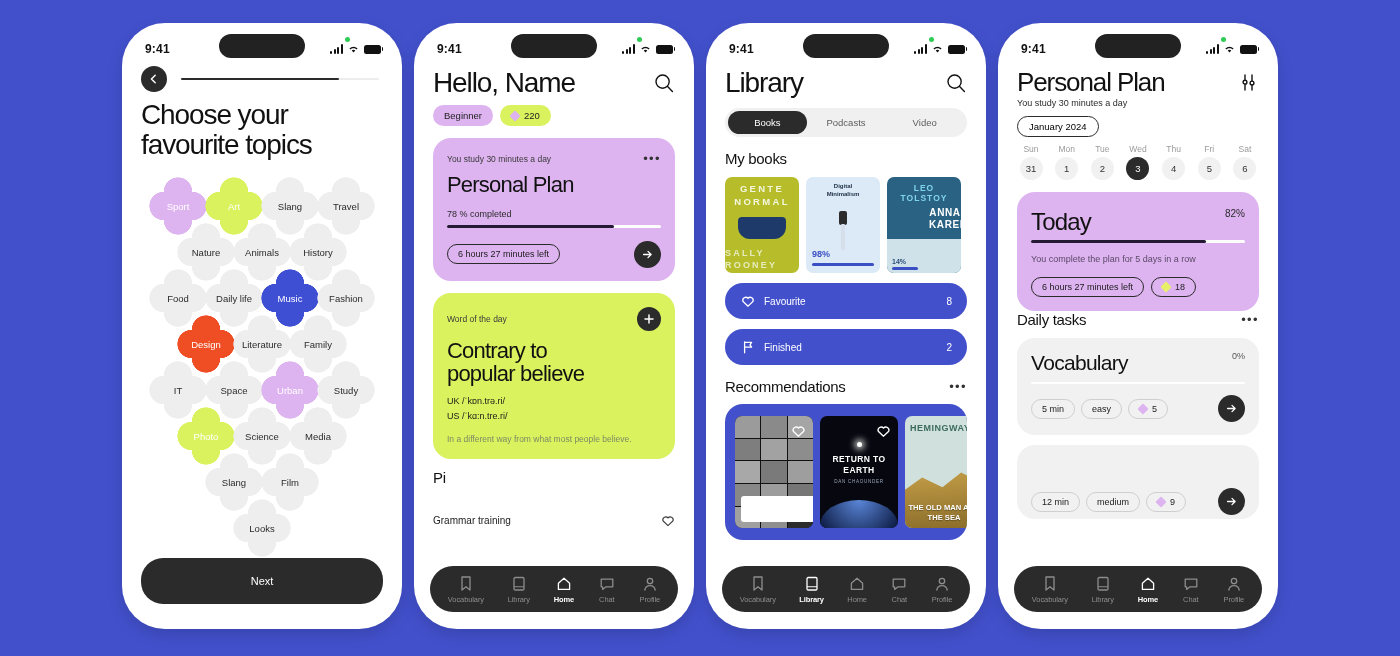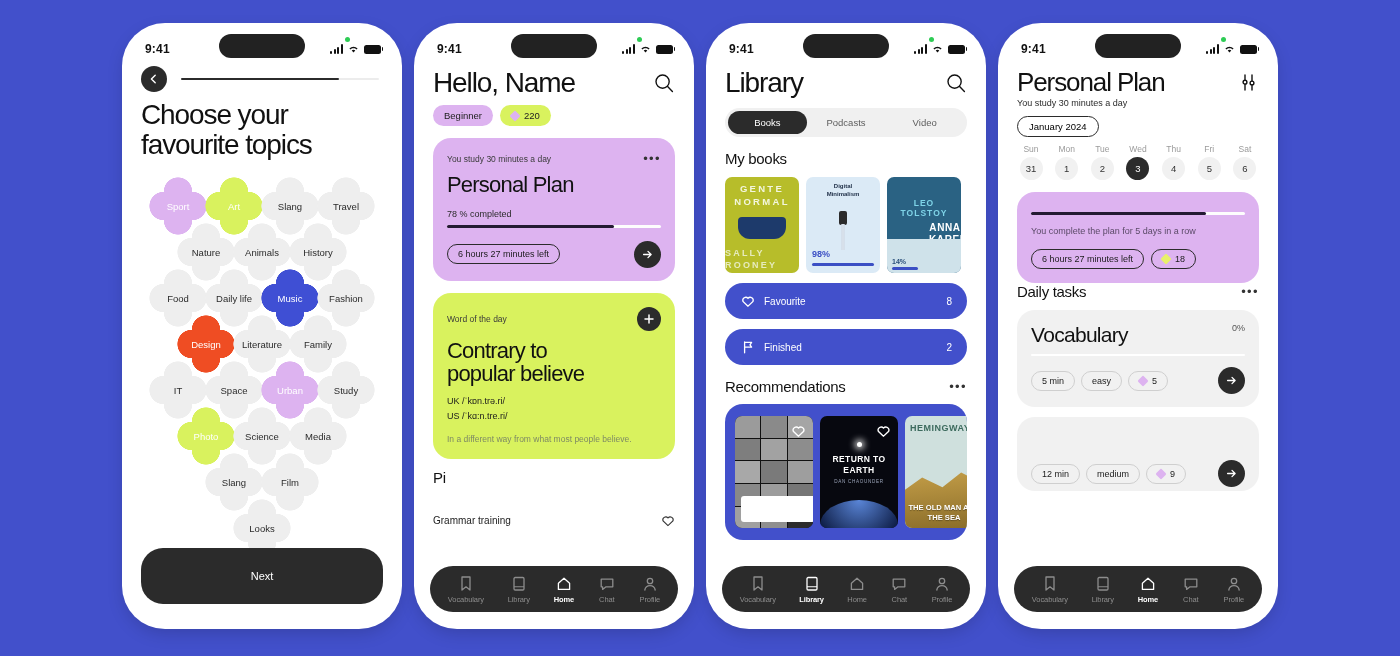--- a/index.html
+++ b/index.html
@@ -99,21 +99,21 @@
                   radial-gradient(circle at 50% 50%, #000 34%, transparent 35%);
     mask: radial-gradient(circle at 50% 26%, #000 26%, transparent 27%),
           radial-gradient(circle at 74% 50%, #000 26%, transparent 27%),
           radial-gradient(circle at 50% 74%, #000 26%, transparent 27%),
           radial-gradient(circle at 26% 50%, #000 26%, transparent 27%),
           radial-gradient(circle at 50% 50%, #000 34%, transparent 35%);
     -webkit-mask-composite: source-over; mask-composite: add;
   }
   .bub.on { color: #ffffff; }
   .next-btn {
-    position: absolute; left: 16px; right: 16px; bottom: 22px; height: 56px;
+    position: absolute; left: 16px; right: 16px; bottom: 22px; height: 46px;
     background: #2b2b2b; color: #fff; border-radius: 22px; border: none;
     font-size: 11px; font-family: inherit; display: flex; align-items: center; justify-content: center;
   }
 
   
   .row-between { display: flex; align-items: center; justify-content: space-between; }
   .chips { display: flex; gap: 7px; margin-top: 7px; }
   .chip { border-radius: 20px; padding: 5px 11px; font-size: 9.5px; color: #222; display:inline-flex; align-items:center; gap:5px; }
   .card { border-radius: 18px; padding: 14px 14px 13px; margin-top: 12px; }
   .card .kicker { font-size: 8.5px; color: #3a3a3a; }
@@ -453,21 +453,21 @@
               <div style="position:absolute;left:13px;top:40px;width:48px;height:22px;background:#1d3a6b;border-radius:4px 4px 12px 12px;"></div>
             </div>
             <div class="cover" style="background: rgb(219, 234, 246);">
               <div style="color:#22324a;font-size:6px;text-align:center;padding:6px 4px 0;line-height:1.3;font-weight:600;">Digital<br>Minimalism</div>
               <div style="position:absolute;left:50%;top:34px;transform:translateX(-50%);width:8px;height:14px;background:#2b2b2b;border-radius:2px;"></div>
               <div style="position:absolute;left:50%;top:47px;transform:translateX(-50%);width:3px;height:26px;background:#e9eef5;border-left:1px solid #c6d2e0;border-right:1px solid #c6d2e0;"></div>
               <div style="position:absolute;left:6px;bottom:14px;color:#3b4fc4;font-size:9px;font-weight:700;">98%</div>
               <div style="position:absolute;left:6px;right:6px;bottom:7px;height:3px;background:#3b4fc4;border-radius:2px;"></div>
             </div>
             <div class="cover" style="background: rgb(42, 98, 131);">
-              <div style="color:#7fd4e8;font-size:8.5px;font-weight:700;letter-spacing:1px;text-align:center;padding:21px 2px 0;">LEO<br>TOLSTOY</div>
+              <div style="color:#7fd4e8;font-size:8.5px;font-weight:700;letter-spacing:1px;text-align:center;padding:6px 2px 0;">LEO<br>TOLSTOY</div>
               <div style="color:#fff;font-size:10px;font-weight:800;letter-spacing:.6px;text-align:center;margin-top:4px;line-height:1.15;margin-left:42px;">ANNA<br>KARENINA</div>
               <div style="position:absolute;left:0;right:0;bottom:0;height:34px;background:#cfe2ea;"></div>
               <div style="position:absolute;left:5px;bottom:8px;color:#2a4f7a;font-size:7px;font-weight:700;">14%</div>
               <div style="position:absolute;left:5px;width:26px;bottom:3px;height:3px;background:#3b4fc4;border-radius:2px;"></div>
             </div>
           </div>
 
       <div id="lib-rows">
             <div class="bigrow">
               <div class="left">
@@ -630,20 +630,24 @@
               <div class="dn">Fri</div>
               <div class="dd">5</div>
             </div>
             <div class="day">
               <div class="dn">Sat</div>
               <div class="dd">6</div>
             </div>
           </div>
 
       <div class="card" style="background:#ddb3f0;padding:16px 14px 14px;">
+        <div class="row-between" style="align-items:flex-start;">
+          <div class="big" style="margin-top:0;font-size:24px;">Today</div>
+          <div style="font-size:10px;color:#2b2b2b;">82%</div>
+        </div>
         <div class="track" style="margin-top:4px;">
               <i style="width:82%"></i>
             </div>
         <div style="font-size:9px;color:#5b4a68;margin-top:11px;">You complete the plan for 5 days in a row</div>
         <div style="display:flex;gap:7px;margin-top:13px;">
           <div class="pill">6 hours 27 minutes left</div>
           <div class="pill">
             <span class="diamond" style="background:#e8f06a;"></span>
             <span>18</span>
           </div>

